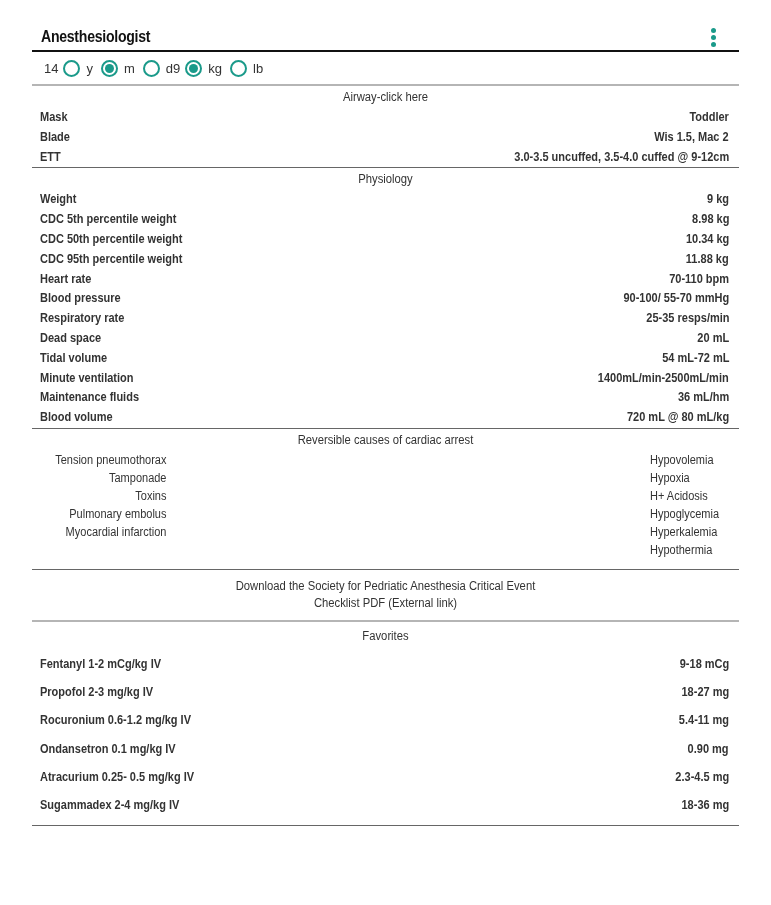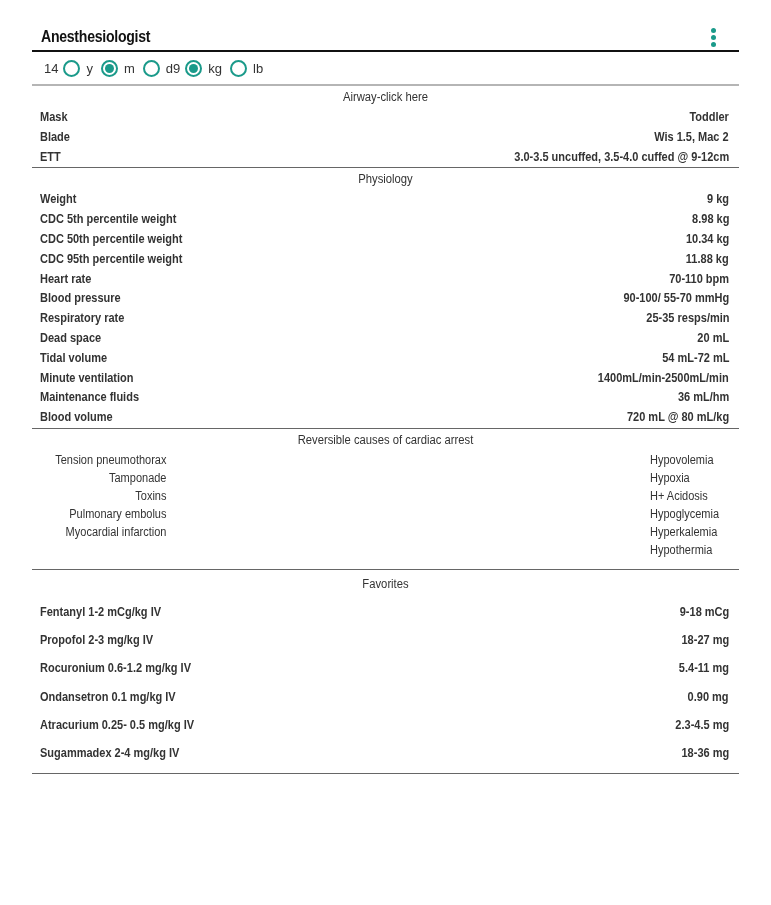--- a/index.html
+++ b/index.html
@@ -144,20 +144,24 @@
           <div>Hypovolemia</div>
           <div>Hypoxia</div>
           <div>H+ Acidosis</div>
           <div>Hypoglycemia</div>
           <div>Hyperkalemia</div>
           <div>Hypothermia</div>
         </div>
     </div>
   </div>
 
+  <div class="download">
+    <div>Download the Society for Pedriatic Anesthesia Critical  Event</div>
+    <div>Checklist PDF (External link)</div>
+  </div>
 
   <div class="divider fav" style="padding-bottom:6px;">
     <div class="section-title" style="height:28px;line-height:28px;">Favorites</div>
     <div class="rows" id="fav-rows">
         <div class="row">
           <span class="k">Fentanyl 1-2 mCg/kg IV</span>
           <span class="v">9-18 mCg</span>
         </div>
         <div class="row">
           <span class="k">Propofol 2-3 mg/kg IV</span>

